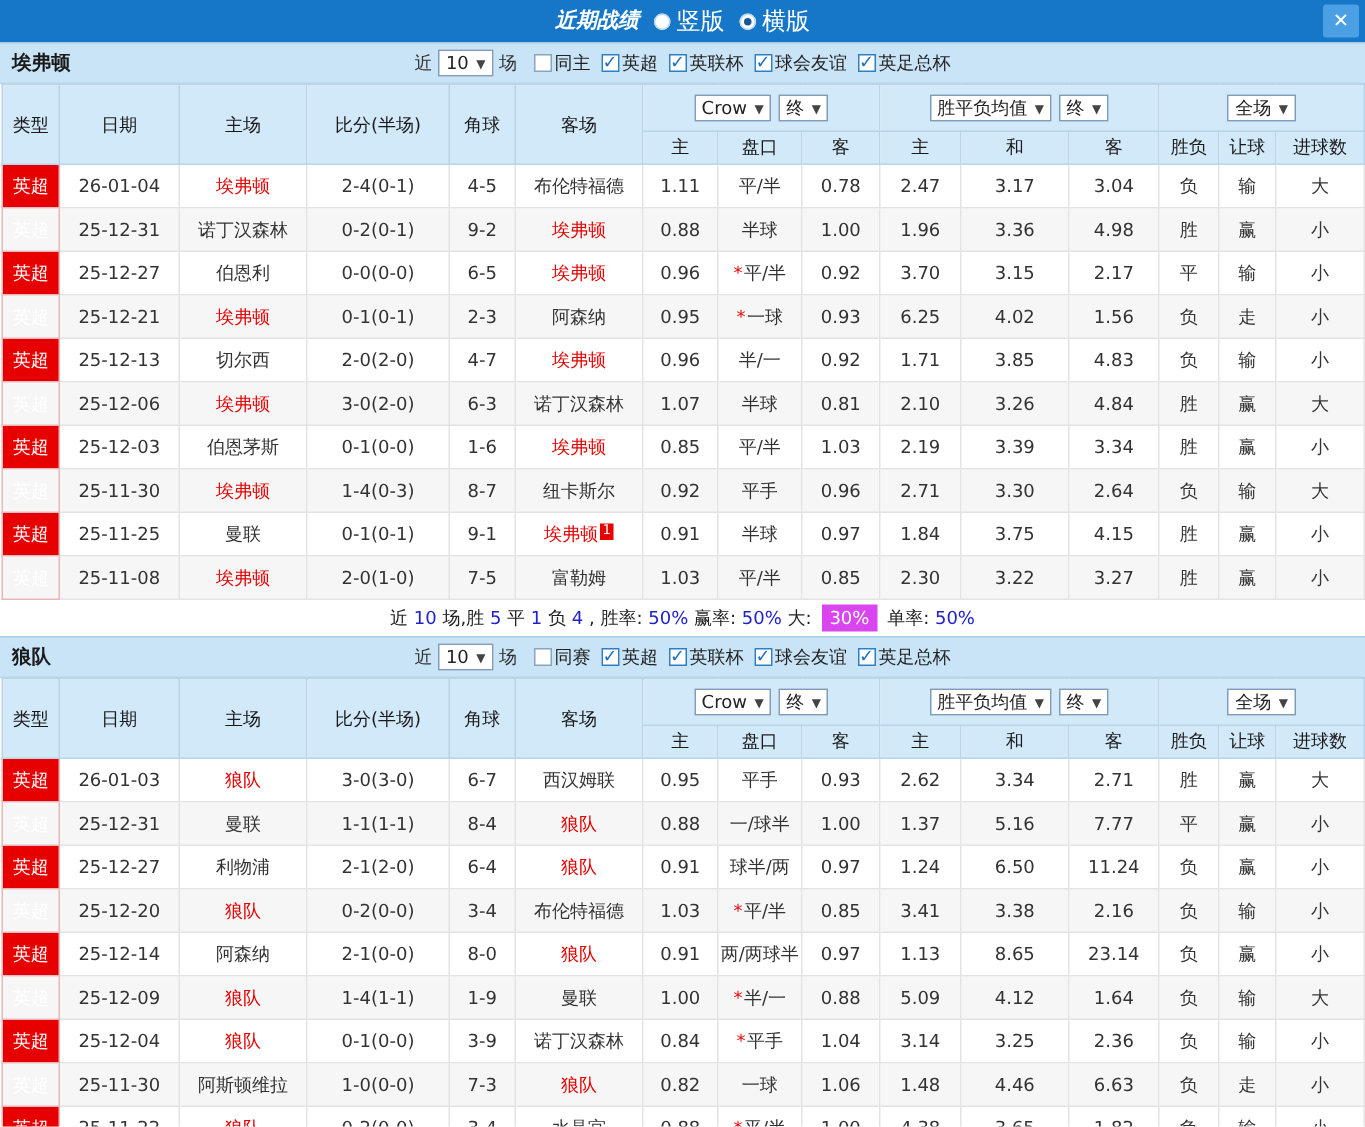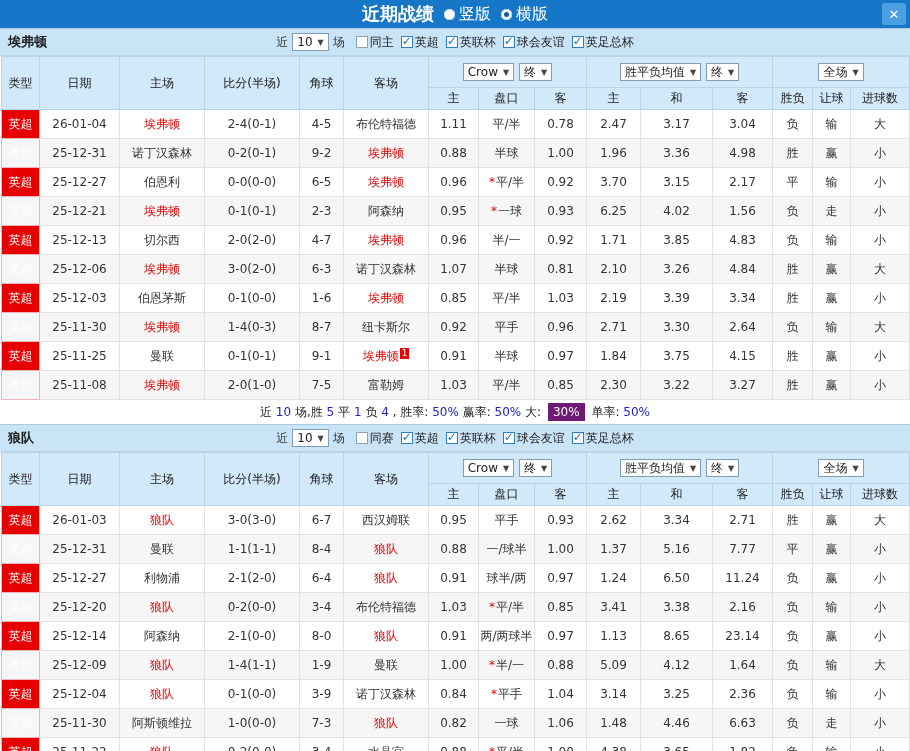--- a/index.html
+++ b/index.html
@@ -8,21 +8,21 @@
     font-family:"DejaVu Sans","Liberation Sans",sans-serif;
     font-size:12px;color:#333;
   }
   .app{width:910px;height:751px;overflow:hidden;position:relative;background:#fff;}
 
   
   .titlebar{
     height:28px;background:#1677c8;display:flex;align-items:center;justify-content:center;
     gap:10px;position:relative;color:#fff;
   }
-  .titlebar .title{font-weight:bold;font-size:18px;}
+  .titlebar .title{font-weight:bold;font-size:14px;font-style:italic;}
   .vopts{display:flex;align-items:center;gap:10px;}
   .vradio{display:inline-flex;align-items:center;gap:4px;font-size:16px;cursor:pointer;}
   .radio{width:11px;height:11px;border-radius:50%;background:#fff;display:inline-block;position:relative;box-shadow:inset 0 0 0 1px #bcd9ef;}
   .radio.checked::after{content:"";position:absolute;left:3px;top:3px;width:5px;height:5px;border-radius:50%;background:#155a94;}
   .close-btn{
     position:absolute;right:4px;top:3px;width:24px;height:22px;background:#4aa0e2;color:#fff;
     display:flex;align-items:center;justify-content:center;font-size:13px;border-radius:2px;cursor:pointer;
   }
 
   
@@ -64,21 +64,21 @@
   .sup{background:#e60000;color:#fff;font-size:9px;line-height:11px;padding:0 2px;margin-left:1px;display:inline-block;position:relative;top:-4px;}
   .star{color:#e60000;margin-right:1px;}
   .sup:empty,.star:empty{display:none;}
   .c-red{color:#e60000;}
   .c-green{color:#13a113;}
   .c-blue{color:#1d5fd0;}
 
   
   .summary{height:24px;line-height:24px;text-align:center;font-size:12px;color:#222;background:#fff;}
   .seg.blue{color:#2121cc;}
-  .seg.badge{background:#701a75;color:#fff;padding:0 5px;margin:0 3px;display:inline-block;line-height:18px;}
+  .seg.badge{background:#d946ef;color:#fff;padding:0 5px;margin:0 3px;display:inline-block;line-height:18px;}
 </style>
 </head>
 <body>
 
 <div class="app">
 
   <div class="titlebar">
     <span class="title">近期战绩</span>
     <span class="vopts">
 

